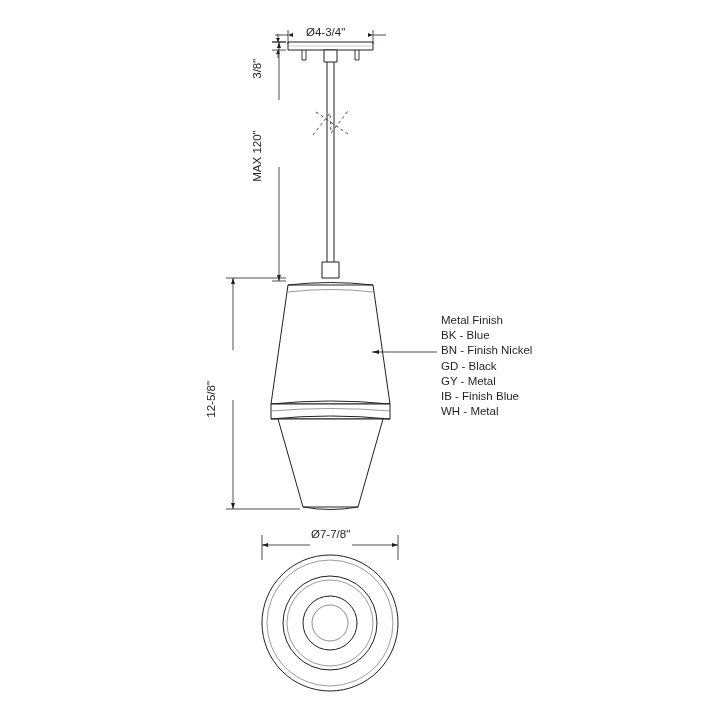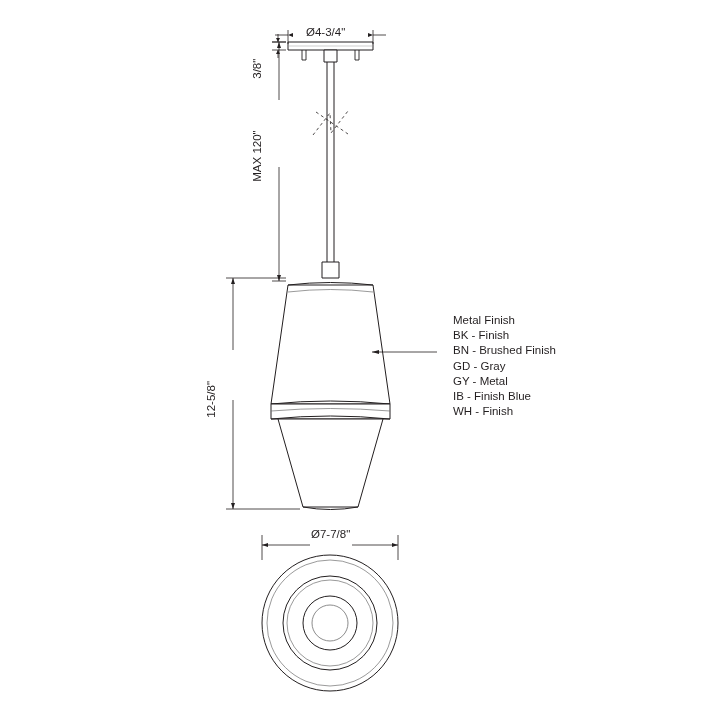--- a/index.html
+++ b/index.html
@@ -36,21 +36,21 @@
     transform: rotate(-90deg);
   }
   .finish-block {
     position: absolute;
     left: 441px;
     top: 313px;
     font-size: 11.5px;
     line-height: 15.2px;
     color: #231f20;
   }
-  .finish-block div { white-space: nowrap; margin-left: 12px; }
+  .finish-block div { white-space: nowrap; }
 </style>
 </head>
 <body>
 
 <div id="page">
 
   <svg class="drawing" viewBox="0 0 720 720">
     <g fill="none" stroke="#231f20" stroke-width="1" stroke-linecap="butt" stroke-linejoin="miter">
 
       <g>
@@ -160,21 +160,21 @@
   <div class="lbl vert" style="left:265px; top:64px;">3/8"</div>
 
   <div class="lbl vert" style="left:265px; top:167px;">MAX 120"</div>
 
   <div class="lbl vert" style="left:219px; top:403px;">12-5/8"</div>
 
   <div class="lbl" style="left:311px; top:527px;">Ø7-7/8"</div>
 
   <div class="finish-block">
     <div>Metal Finish</div>
-    <div>BK - Finish</div>
-    <div>BN - Brushed Finish</div>
-    <div>GD - Gray</div>
+    <div>BK - Blue</div>
+    <div>BN - Finish Nickel</div>
+    <div>GD - Black</div>
     <div>GY - Metal</div>
     <div>IB - Finish Blue</div>
-    <div>WH - Finish</div>
+    <div>WH - Metal</div>
   </div>
 
 </div>
 
 </body></html>

